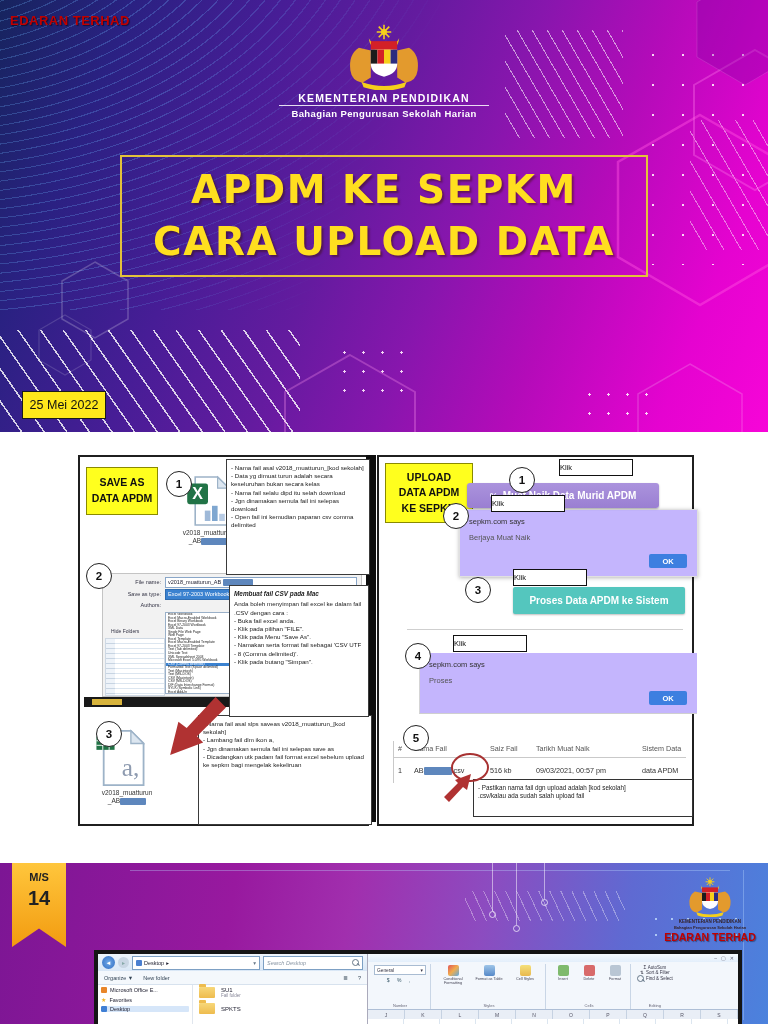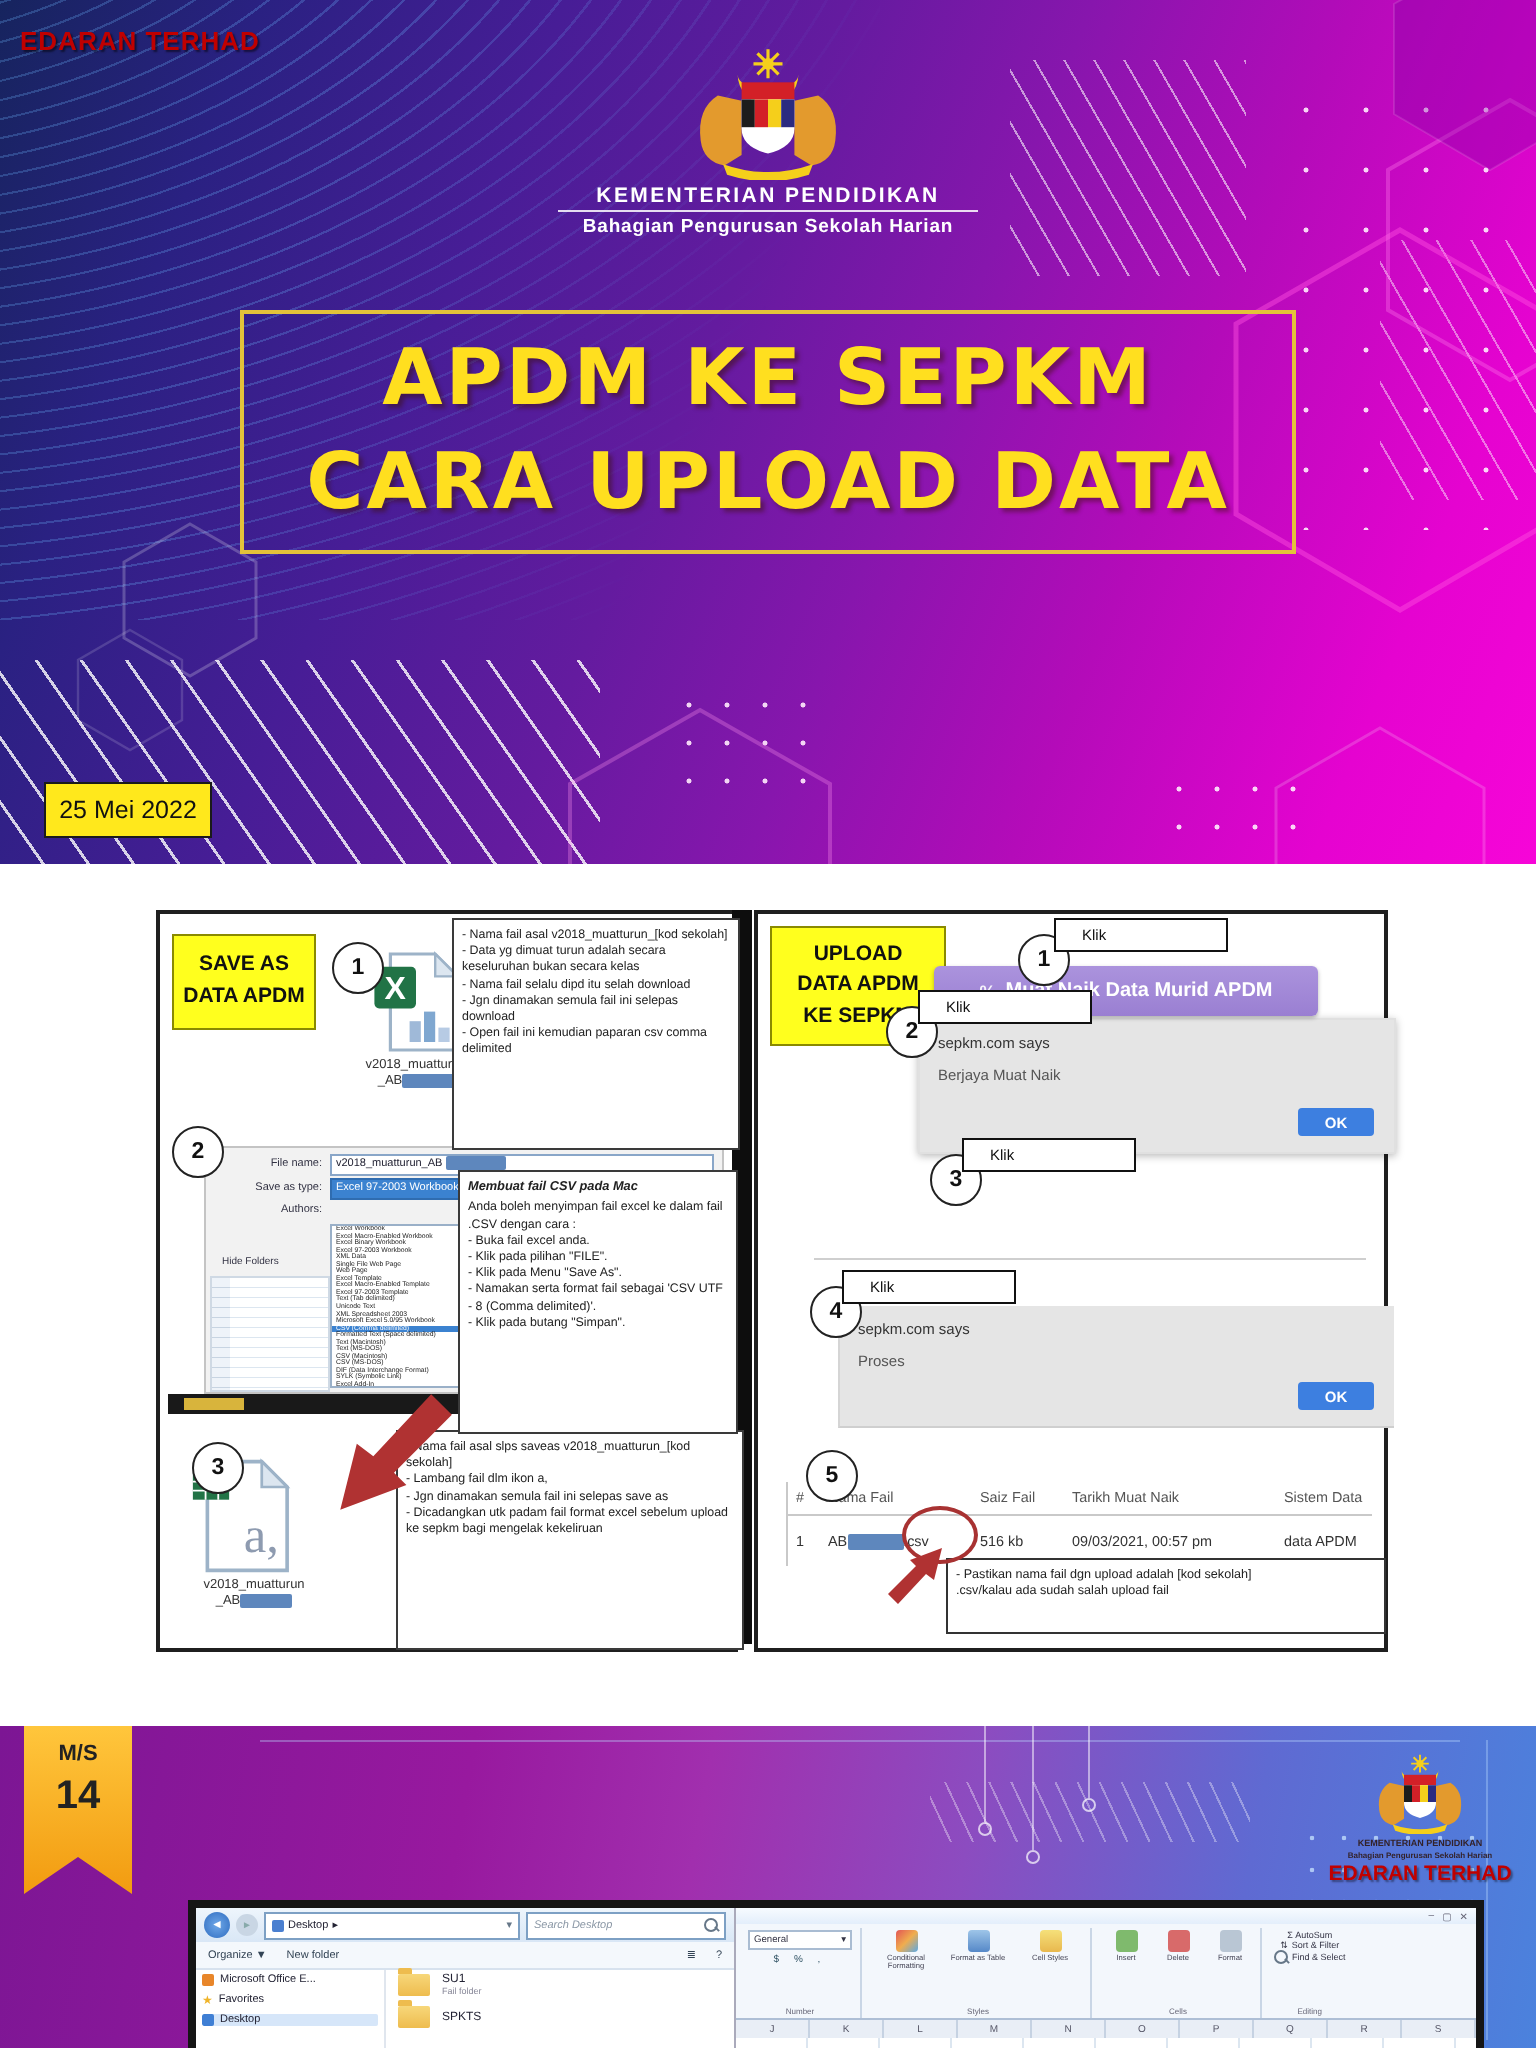--- a/index.html
+++ b/index.html
@@ -42,21 +42,21 @@
   .s2{position:absolute;left:0;top:432px;width:768px;height:431px;background:#fff;}
   .pnl{position:absolute;background:#fff;border:2px solid #1f1f1f;}
   .pnl-l{left:78px;top:23px;width:287px;height:367px;}
   .spine{position:absolute;left:366px;top:23px;width:10px;height:367px;background:#0d0d0d;}
   .pnl-r{left:377px;top:23px;width:313px;height:367px;}
   .ybox{position:absolute;background:#ffff1e;border:1px solid #8a8a00;display:flex;flex-direction:column;
       align-items:center;justify-content:center;font-weight:bold;color:#111;text-align:center;}
   .circ{position:absolute;width:24px;height:24px;border:1.6px solid #222;border-radius:50%;background:#fff;
       font-size:11.5px;font-weight:bold;color:#111;display:flex;align-items:center;justify-content:center;z-index:4;}
   .klik{position:absolute;width:72px;height:15px;border:1.8px solid #111;background:#fff;font-size:7.5px;
-      color:#111;display:flex;align-items:center;padding-left:13px;z-index:4;}
+      color:#111;display:flex;align-items:center;padding-left:0;z-index:4;margin-left:32px;}
   .notebox{position:absolute;border:1.5px solid #3a3a3a;background:#fff;color:#222;padding:4px 4px;
       font-size:6.2px;line-height:1.32;z-index:3;}
   .redact{display:inline-block;background:#5e87bd;height:7px;vertical-align:middle;border-radius:1px;}
   
   .lp-head{left:6px;top:10px;width:70px;height:46px;font-size:10.5px;line-height:1.5;}
   .lp-c1{left:86px;top:14px;}
   .lp-xl1{position:absolute;left:104px;top:18px;}
   .lp-lab1{position:absolute;left:74px;top:72px;width:108px;text-align:center;font-size:6.5px;color:#333;line-height:1.3;}
   .lp-notes1{left:146px;top:2px;width:134px;height:106px;}
   .lp-c2{left:6px;top:106px;}
@@ -89,21 +89,21 @@
   .lp-arrow1{position:absolute;left:84px;top:238px;z-index:5;}
   .lp-notes3{left:118px;top:258px;width:164px;height:100px;}
   
   .rp-head{left:6px;top:6px;width:86px;height:58px;font-size:10.5px;line-height:1.45;}
   .rp-c1{left:130px;top:10px;}
   .rp-k1{left:148px;top:2px;}
   .rp-btn1{position:absolute;left:88px;top:26px;width:192px;height:25px;background:linear-gradient(#ab93dd,#9a7fd2);
       border-radius:3px;color:#fff;font-weight:bold;font-size:10px;display:flex;align-items:center;
       justify-content:center;gap:5px;box-shadow:0 1px 2px rgba(0,0,0,.3);z-index:3;}
   .rp-btn1 .lnk{font-size:9px;opacity:.9;}
-  .dlg{position:absolute;background:#e5e5e5;border:1px solid #e0e0e0;box-shadow:0 1px 4px rgba(0,0,0,.28);z-index:2;padding-left:25px;}
+  .dlg{position:absolute;background:#c4b5fd;border:1px solid #e0e0e0;box-shadow:0 1px 4px rgba(0,0,0,.28);z-index:2;padding-left:25px;}
   .dlg-t{position:absolute;left:9px;top:7px;font-size:7.5px;color:#333;}
   .dlg-b{position:absolute;left:9px;top:23px;font-size:7.5px;color:#555;}
   .okbtn{position:absolute;right:10px;bottom:8px;width:38px;height:14px;background:#3d7fe0;border-radius:2px;
       color:#fff;font-size:7.5px;font-weight:bold;display:flex;align-items:center;justify-content:center;}
   .rp-dlg1{left:80px;top:52px;width:212px;height:66px;}
   .rp-c2{left:64px;top:46px;}
   .rp-k2{left:80px;top:38px;}
   .rp-c3{left:86px;top:120px;}
   .rp-k3{left:102px;top:112px;}
   .rp-btn2{position:absolute;left:134px;top:130px;width:172px;height:27px;background:#54c6be;border-radius:2px;
@@ -405,20 +405,21 @@
       <div class="circ rp-c2">2</div>
       <div class="klik rp-k2">Klik</div>
       <div class="dlg rp-dlg1">
         <div class="dlg-t">sepkm.com says</div>
         <div class="dlg-b">Berjaya Muat Naik</div>
         <div class="okbtn">OK</div>
       </div>
 
       <div class="circ rp-c3">3</div>
       <div class="klik rp-k3">Klik</div>
+      <div class="rp-btn2">Proses Data APDM ke Sistem</div>
       <div class="rp-line2"></div>
 
       <div class="circ rp-c4">4</div>
       <div class="klik rp-k4">Klik</div>
       <div class="dlg rp-dlg2">
         <div class="dlg-t">sepkm.com says</div>
         <div class="dlg-b">Proses</div>
         <div class="okbtn">OK</div>
       </div>
 

